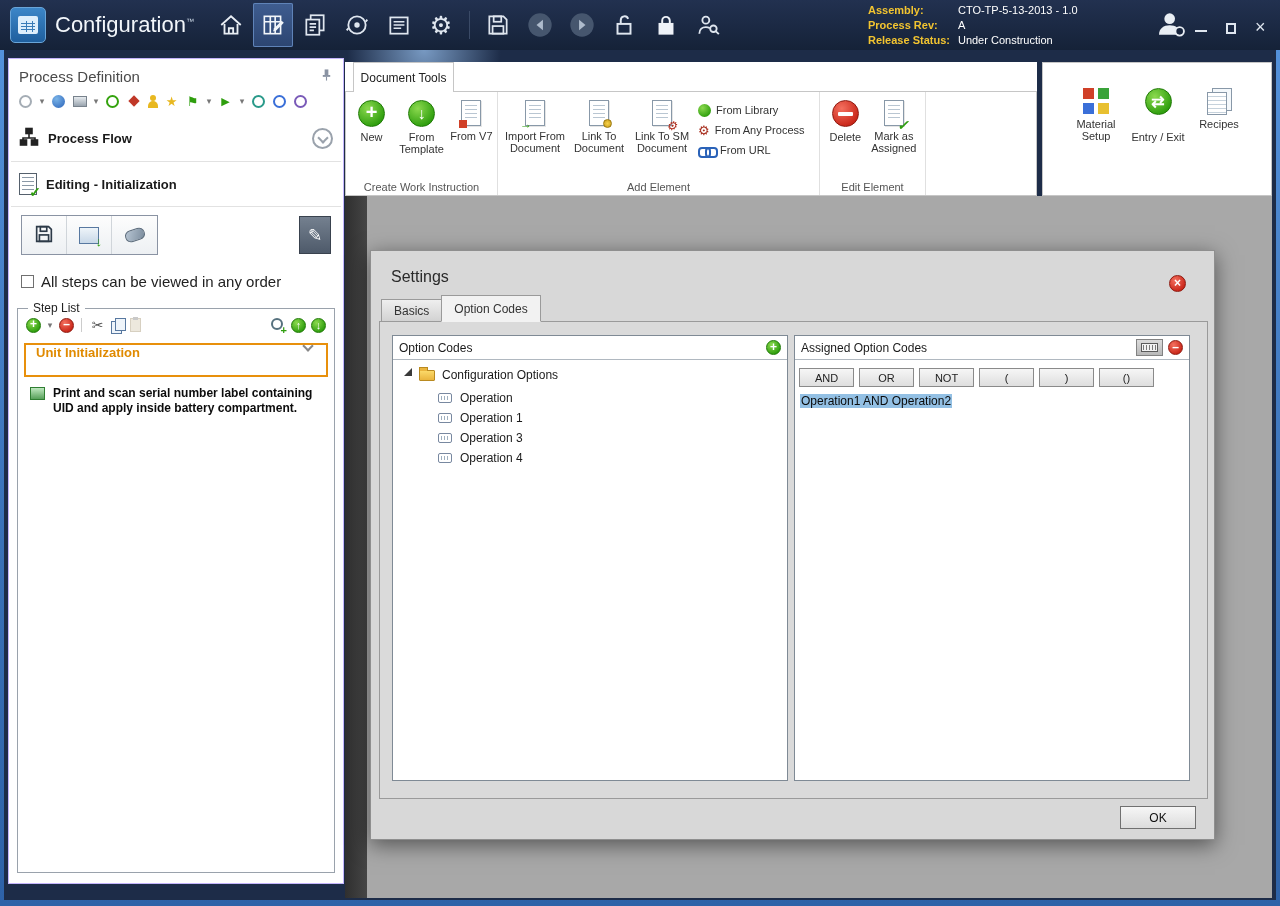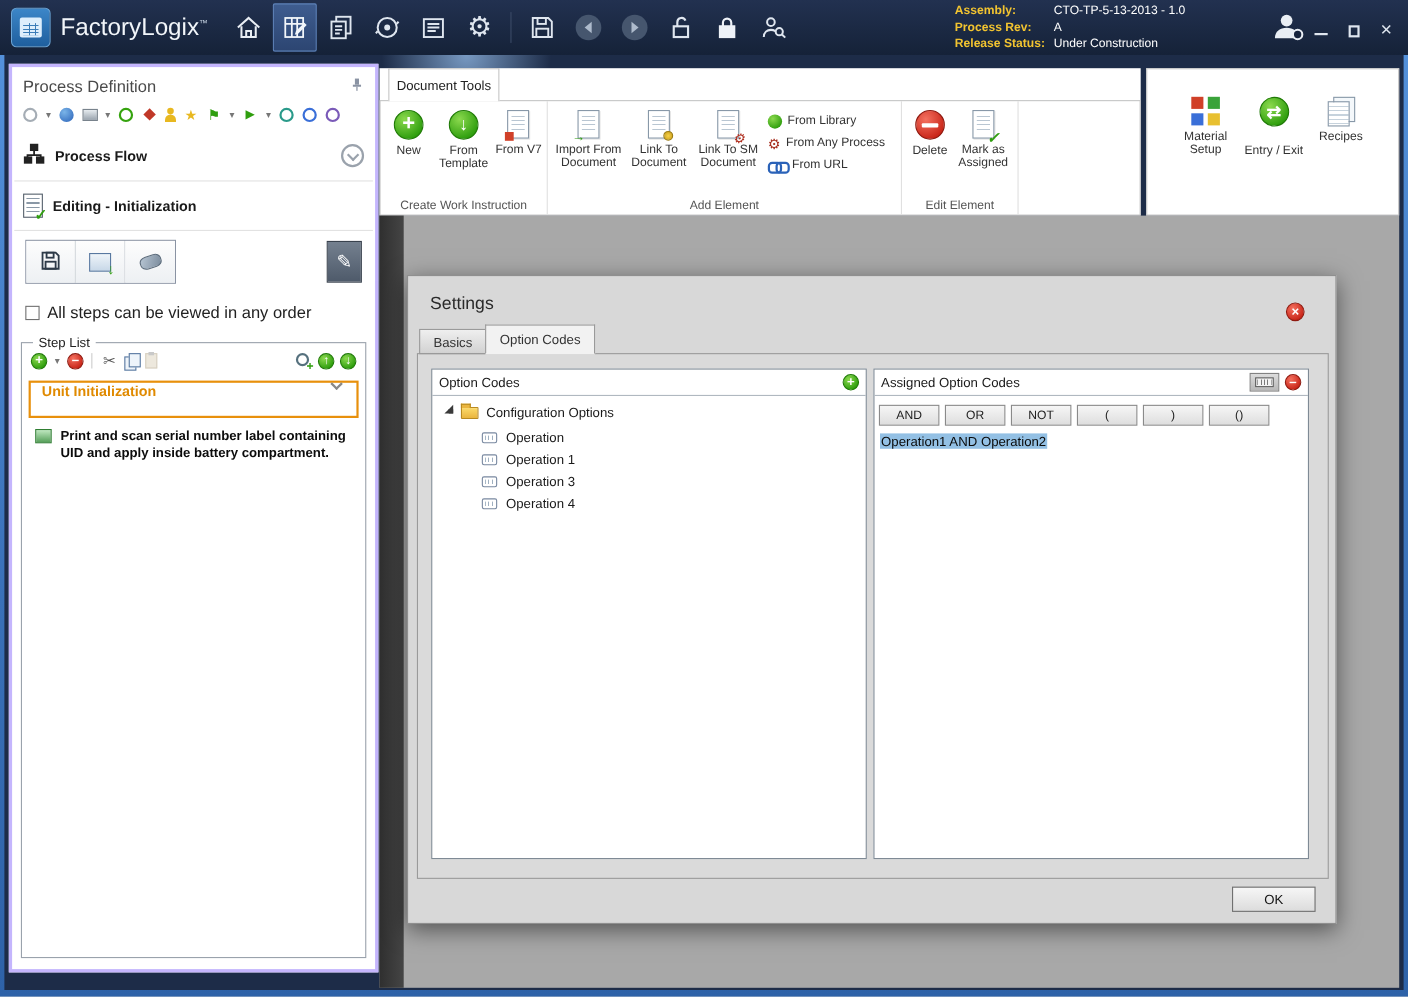--- a/index.html
+++ b/index.html
@@ -34,21 +34,21 @@
   .wc-min::after { content:""; position:absolute; left:1px; right:1px; bottom:3px; height:2px; background:#dfe6ef; }
   .wc-max::after { content:""; position:absolute; inset:1px 2px; border:2px solid #dfe6ef; }
   .wc-close::after { content:"×"; position:absolute; left:1px; top:-5px; font-size:18px; color:#dfe6ef; }
 
   
   .navy { position:absolute; left:4px; top:50px; width:1272px; height:850px;
     background:radial-gradient(circle 110px at 420px 0px, rgba(150,190,235,.75), rgba(150,190,235,0) 70%), #1d2c48; }
 
   
   .left-panel { position:absolute; left:8px; top:58px; width:336px; height:826px;
-    background:#fff; border:3px solid #c4b5fd; display:flex; flex-direction:column; }
+    background:#fff; border:1px solid #c4b5fd; display:flex; flex-direction:column; }
   .pd-header { display:flex; align-items:center; justify-content:space-between; padding:9px 10px 5px; color:#4a4a4a; font-size:15px; }
   .pd-toolbar { display:flex; align-items:center; gap:4px; padding:3px 8px 7px; }
   .mi { width:17px; height:16px; display:inline-flex; align-items:center; justify-content:center; font-size:12px; line-height:1; flex:none; }
   .mi.caret { width:8px; }
   .mi.caret::before { content:"▾"; font-size:9px; color:#777; }
   .ball { width:13px; height:13px; border-radius:50%; }
   .b-blue { background:radial-gradient(circle at 35% 30%,#7ab4e8,#2a62b8); }
   .ring { width:13px; height:13px; border-radius:50%; border:2.5px solid; }
   .r-gray{border-color:#a5adb5} .r-green{border-color:#35a30e} .r-teal{border-color:#2a9a8a}
   .r-blue{border-color:#3a6fd8} .r-purple{border-color:#7a5ab8}
@@ -209,21 +209,21 @@
   .expr span { background:#93c0e4; padding:0 1px; }
   .ok-btn { position:absolute; right:18px; bottom:10px; width:76px; height:23px;
     background:linear-gradient(#f6f6f6,#dcdcdc); border:1px solid #707070; font-size:12px;
     display:flex; align-items:center; justify-content:center; color:#111; }
 </style>
 </head>
 <body>
 
 <div class="titlebar">
   <div class="logo"></div>
-  <div class="app-name"><span>FactoryLogix</span><sup>™</sup></div>
+  <div class="app-name"><span>Configuration</span><sup>™</sup></div>
 
   <div class="tb-btn">
     <span>
         <svg width="26" height="26" viewBox="0 0 24 24" fill="none" stroke="#e9eef4" stroke-width="1.7">
           <path d="M3 12 L12 4 L21 12"></path>
           <path d="M6 11v9h12v-9"></path>
           <path d="M10 20v-5h4v5"></path>
         </svg>
       </span>
   </div>

